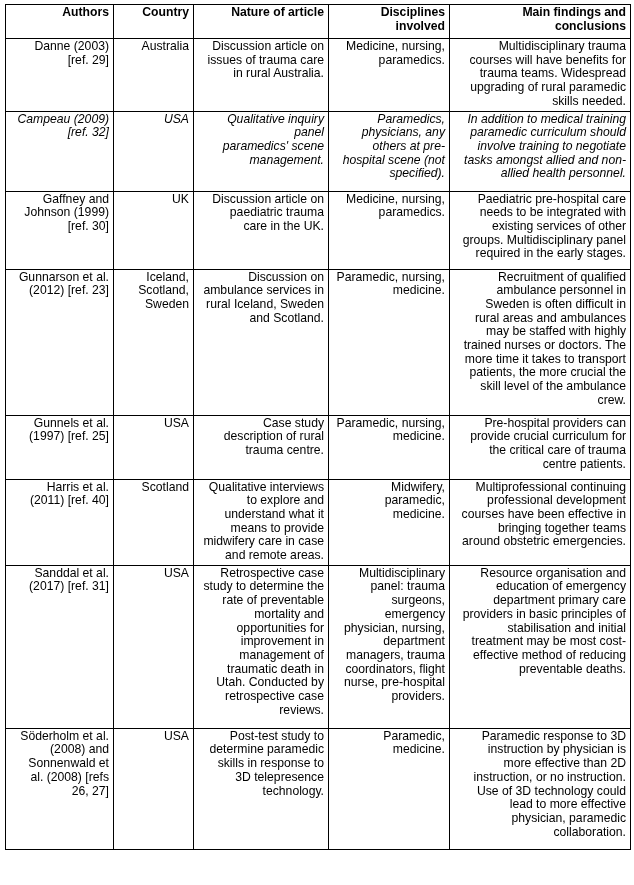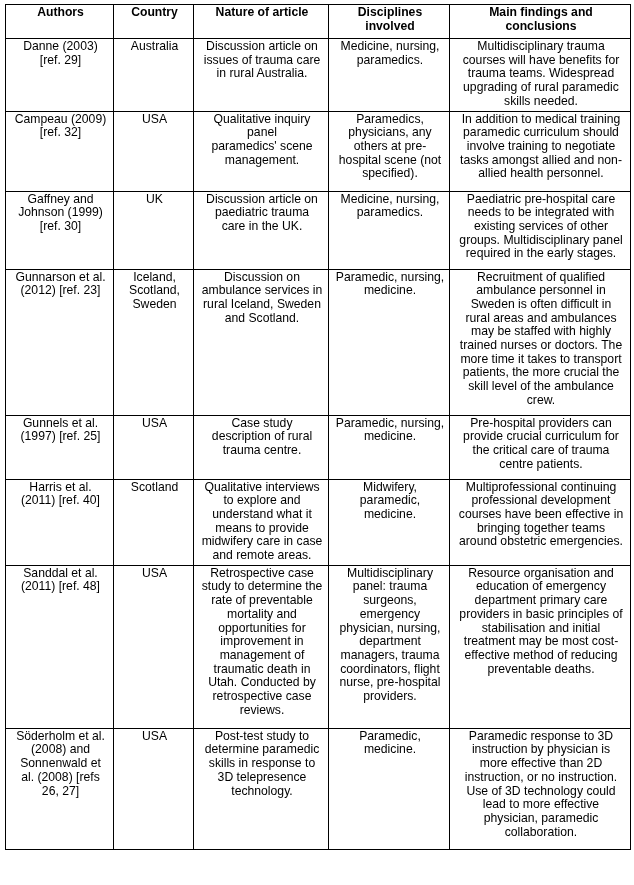--- a/index.html
+++ b/index.html
@@ -10,33 +10,33 @@
     table-layout: fixed;
     width: 625px;
     font-family: "Liberation Sans", sans-serif;
     font-size: 12.2px;
     line-height: 13.7px;
     color: #000;
   }
   table.lit td, table.lit th {
     border: 1px solid #000;
     vertical-align: top;
-    text-align: center;
+    text-align: right;
     padding: 1px 4px 2px 6px;
     white-space: pre-line;
     word-wrap: break-word;
   }
   table.lit th { font-weight: bold; height: 30px; }
   col.c1 { width: 108px; }
   col.c2 { width: 80px; }
   col.c3 { width: 135px; }
   col.c4 { width: 121px; }
   col.c5 { width: 181px; }
   tr.r0 td { height: 65px; margin-top: 20px; }
-  tr.r1 td { height: 76px; }
+  tr.r1 td { height: 76px; font-style: italic; }
   tr.r2 td { height: 74px; }
   tr.r3 td { height: 42px; }
   tr.r4 td { height: 142px; }
   tr.r5 td { height: 60px; margin-top: 20px; }
   tr.r6 td { height: 81px; }
   tr.r7 td { height: 159px; }
   tr.r8 td { height: 117px; }
 </style>
 </head>
 <body>
@@ -161,21 +161,21 @@
 paramedic,
 medicine.</td>
       <td>Multiprofessional continuing
 professional development
 courses have been effective in
 bringing together teams
 around obstetric emergencies.</td>
     </tr>
     <tr class="r7">
       <td>Sanddal et al.
-(2011) [ref. 48]</td>
+(2017) [ref. 31]</td>
       <td>USA</td>
       <td>Retrospective case
 study to determine the
 rate of preventable
 mortality and
 opportunities for
 improvement in
 management of
 traumatic death in
 Utah. Conducted by

